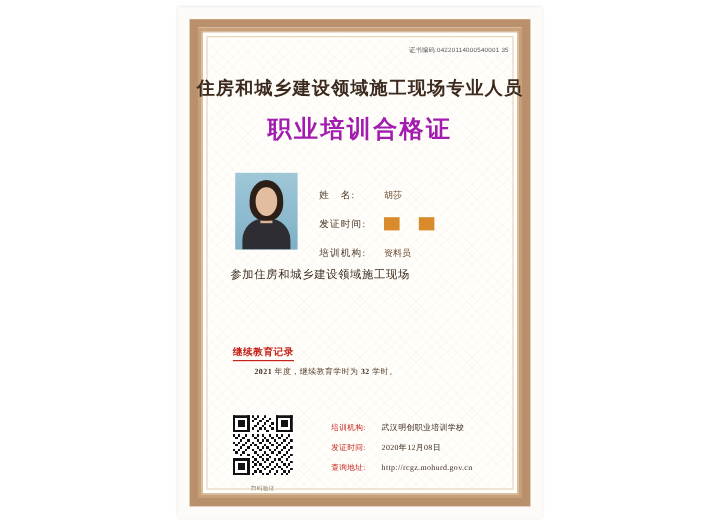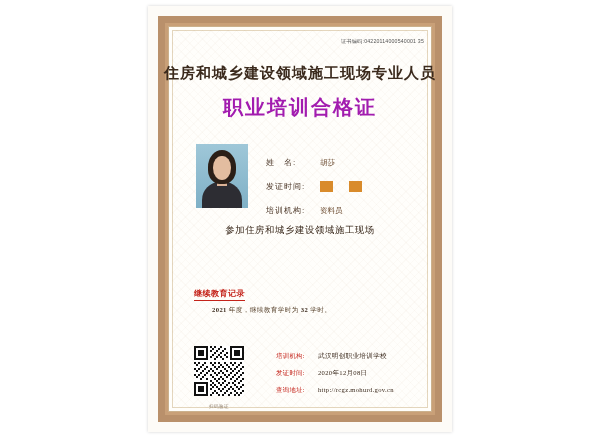--- a/index.html
+++ b/index.html
@@ -191,21 +191,21 @@
 
   .statement {
     position: absolute;
     left: 44px;
     right: 44px;
     top: 214px;
     font-family: "Liberation Serif", serif;
     font-size: 9.4px;
     line-height: 20px;
     color: #3b2a1d;
-    text-align: center;
+    text-align: left;
     letter-spacing: 0.6px;
   }
 
   .edu-title {
     position: absolute;
     left: 46px;
     top: 282px;
     font-family: Liberation Sans, sans-serif;
     font-size: 8px;
     font-weight: bold;

